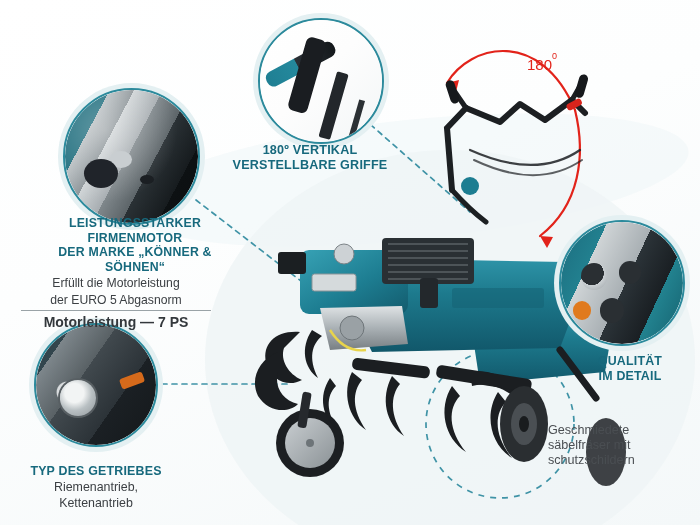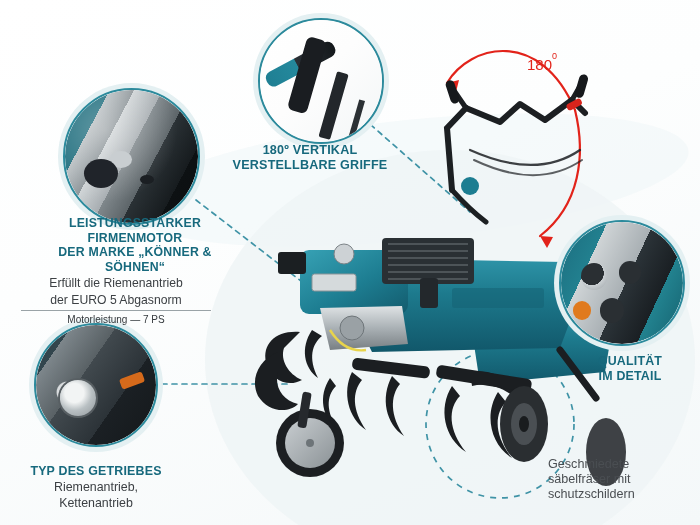--- a/index.html
+++ b/index.html
@@ -185,33 +185,33 @@
   .cap-rule {
     height: 1px;
     background: #9aa3a7;
     margin: 3px auto;
   }
 
   #cap-engine { left: 0px; top: 216px; width: 232px; text-align: center; }
   #cap-engine .cap-head { font-size: 12.3px; margin-left: 38px; }
   #cap-engine .cap-sub  { font-size: 12.2px; margin-top: 2px; }
   #cap-engine .cap-rule { width: 190px; }
-  #cap-engine .cap-power { font-size: 10px; color: #33383c; }
+  #cap-engine .cap-power { font-size: 14px; color: #33383c; font-weight: bold; }
 
   #cap-handles { left: 223px; top: 143px; width: 174px; text-align: center; }
   #cap-handles .cap-head { font-size: 12.6px; }
 
   #cap-gearbox { left: 6px; top: 452px; width: 180px; text-align: center; margin-top: 12px; }
   #cap-gearbox .cap-head { font-size: 12.4px; }
   #cap-gearbox .cap-sub  { font-size: 12.4px; margin-top: 1px; }
 
   #cap-quality { left: 570px; top: 354px; width: 120px; text-align: center; }
   #cap-quality .cap-head { font-size: 12.4px; }
 
-  #cap-blades { left: 548px; top: 457px; width: 150px; text-align: left; }
+  #cap-blades { left: 548px; top: 423px; width: 150px; text-align: left; }
   #cap-blades .cap-sub { font-size: 12.6px; color: #4a4e52; }
 
   
   #deg-label {
     position: absolute;
     left: 527px; top: 56px;
     color: #e2231a;
     font-size: 15px;
     font-weight: normal;
   }
@@ -360,21 +360,21 @@
     <div class="photo ph-gear"></div>
   </div>
 
   <div class="bubble" id="b-quality" style="left:559px; top:220px; width:122px; height:122px;">
     <div class="photo ph-quality"></div>
   </div>
 
   <div class="caption" id="cap-engine">
     <div class="cap-head">LEISTUNGSSTARKER FIRMENMOTOR</div>
     <div class="cap-head">DER MARKE „KÖNNER &amp; SÖHNEN“</div>
-    <div class="cap-sub">Erfüllt die Riemenantrieb</div>
+    <div class="cap-sub">Erfüllt die Motorleistung</div>
     <div class="cap-sub">der EURO 5 Abgasnorm</div>
     <div class="cap-rule"></div>
     <div class="cap-power">Motorleistung — 7 PS</div>
   </div>
 
   <div class="caption" id="cap-handles">
     <div class="cap-head">180º VERTIKAL</div>
     <div class="cap-head">VERSTELLBARE GRIFFE</div>
   </div>
 

